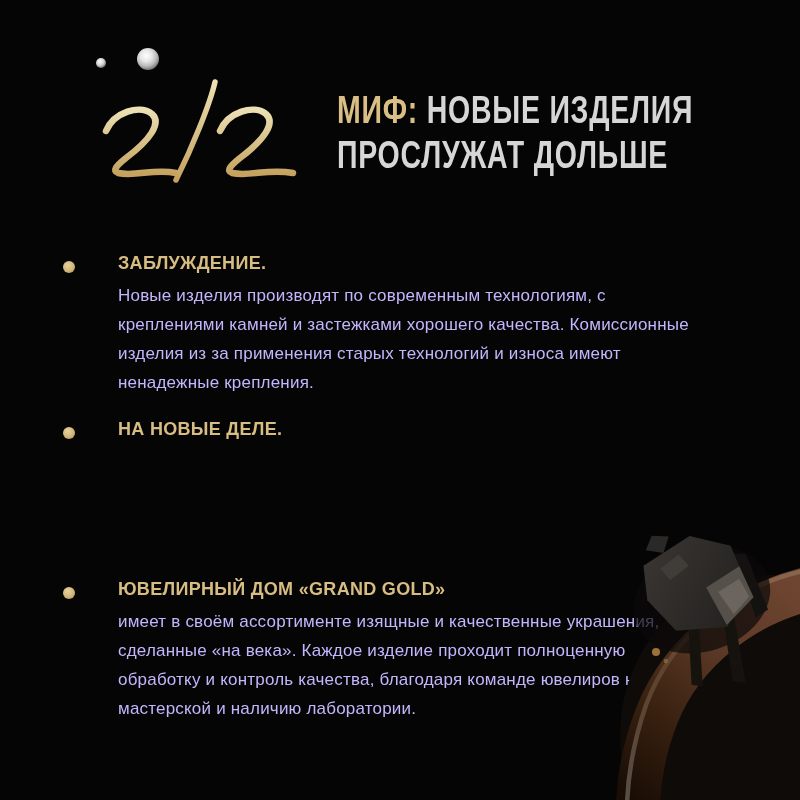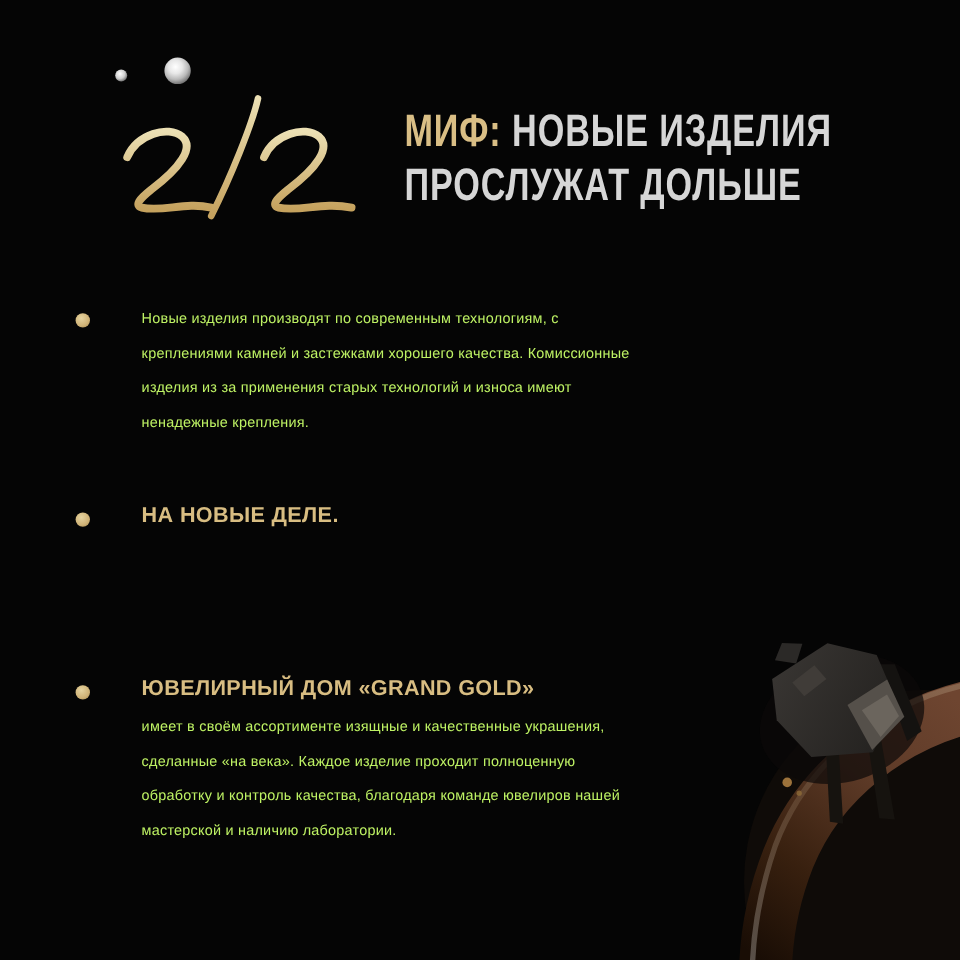--- a/index.html
+++ b/index.html
@@ -26,32 +26,32 @@
     transform:scaleX(0.75);transform-origin:left top;
     font-size:38px;font-weight:700;line-height:45px;
     letter-spacing:1px;white-space:nowrap;
     color:#d6d6d6;
   }
   .title .accent{color:#d9be85;}
   
   .section{position:absolute;left:118px;width:640px;}
   .s1{top:251px;}
   .s2{top:417px;}
-  .s3{top:561px;}
+  .s3{top:577px;}
   .bullet{
     position:absolute;left:-55px;top:10px;width:12px;height:12px;border-radius:50%;
     background:radial-gradient(circle at 40% 35%, #e6d4a0 0%, #cfb276 60%, #9d8146 100%);
   }
   .heading{
     font-size:18px;font-weight:700;line-height:24px;letter-spacing:.3px;
     color:#d8bd82;margin:0 0 6px 0;
   }
   .body{
-    font-size:12px;line-height:29px;letter-spacing:.2px;
-    color:#bef264;white-space:pre-line;margin:0;
+    font-size:17px;line-height:29px;letter-spacing:.2px;
+    color:#c4b5fd;white-space:pre-line;margin:0;
   }
   
   .ring-svg{position:absolute;right:0;bottom:0;}
 </style>
 </head>
 <body>
 
 <div class="canvas">
 
   <div class="sparkle sparkle-small"></div>
@@ -71,20 +71,21 @@
     </g>
   </svg>
 
   <div class="title">
     <div><span class="accent">МИФ:</span><span> НОВЫЕ ИЗДЕЛИЯ</span></div>
     <div>ПРОСЛУЖАТ ДОЛЬШЕ</div>
   </div>
 
   <div class="section s1">
     <span class="bullet"></span>
+    <h2 class="heading">ЗАБЛУЖДЕНИЕ.</h2>
     <p class="body">Новые изделия производят по современным технологиям, с
 креплениями камней и застежками хорошего качества. Комиссионные
 изделия из за применения старых технологий и износа имеют
 ненадежные крепления.</p>
   </div>
 
   <div class="section s2">
     <span class="bullet"></span>
     <h2 class="heading">НА НОВЫЕ ДЕЛЕ.</h2>
   </div>

